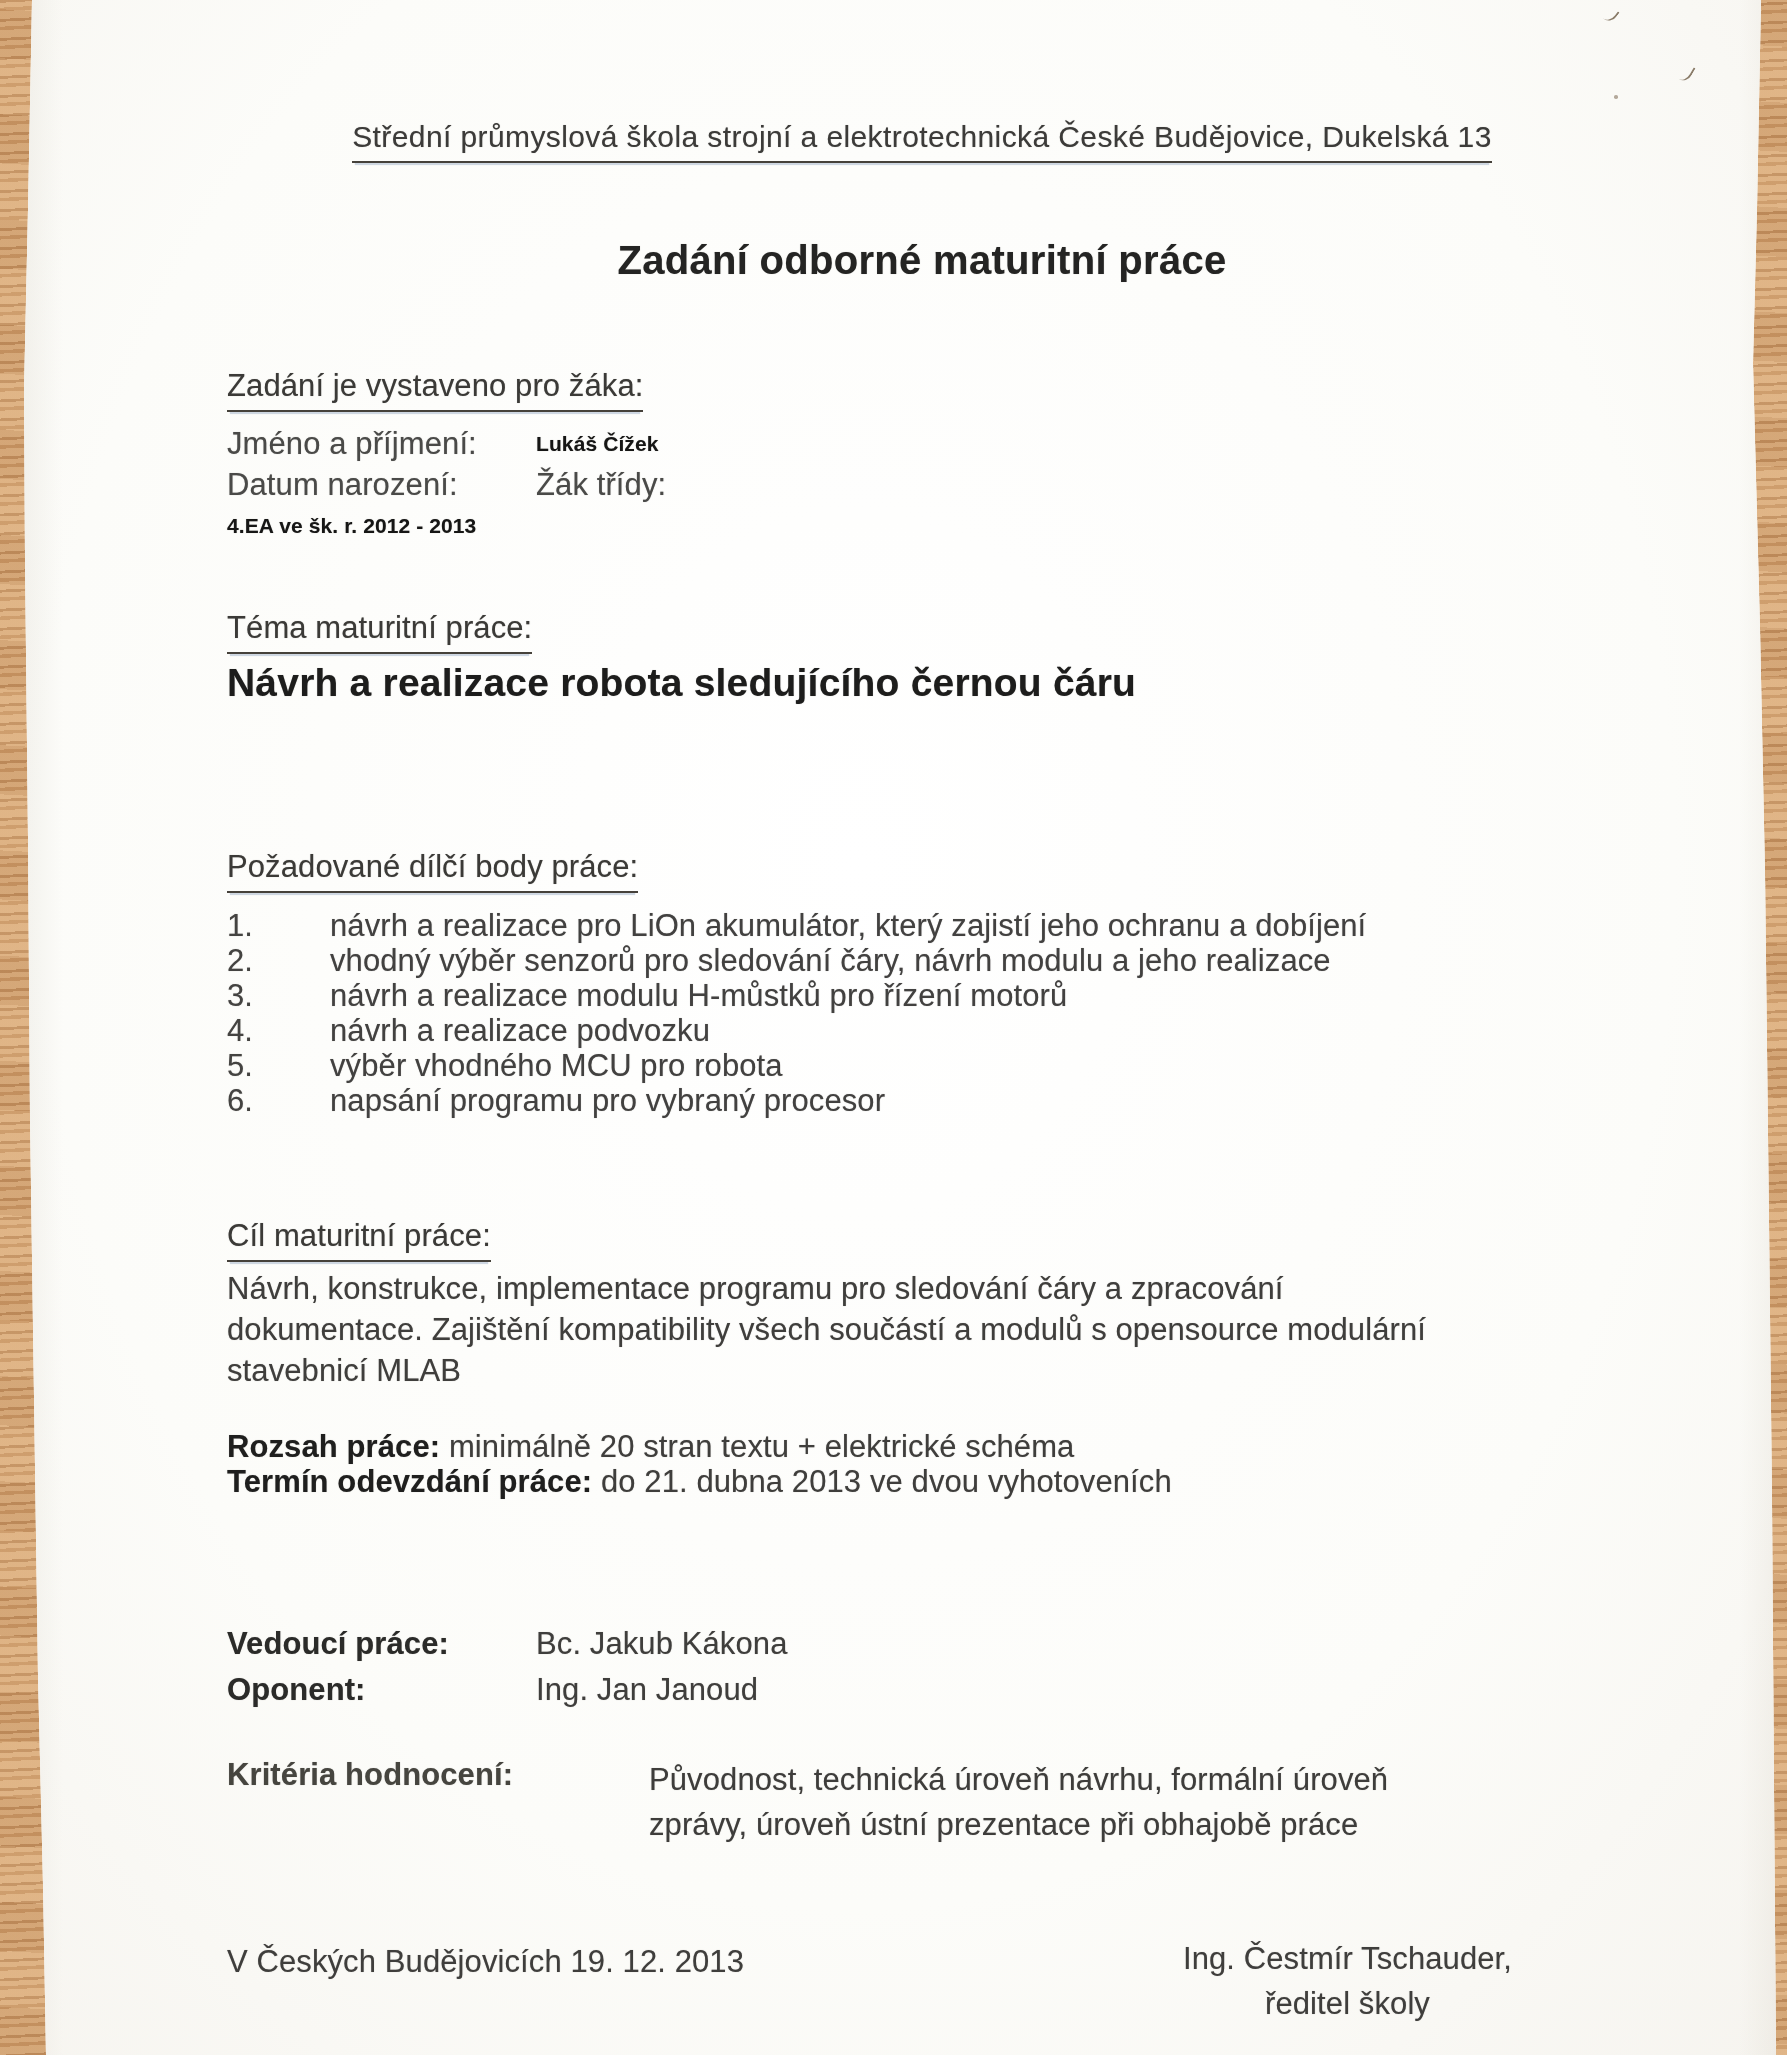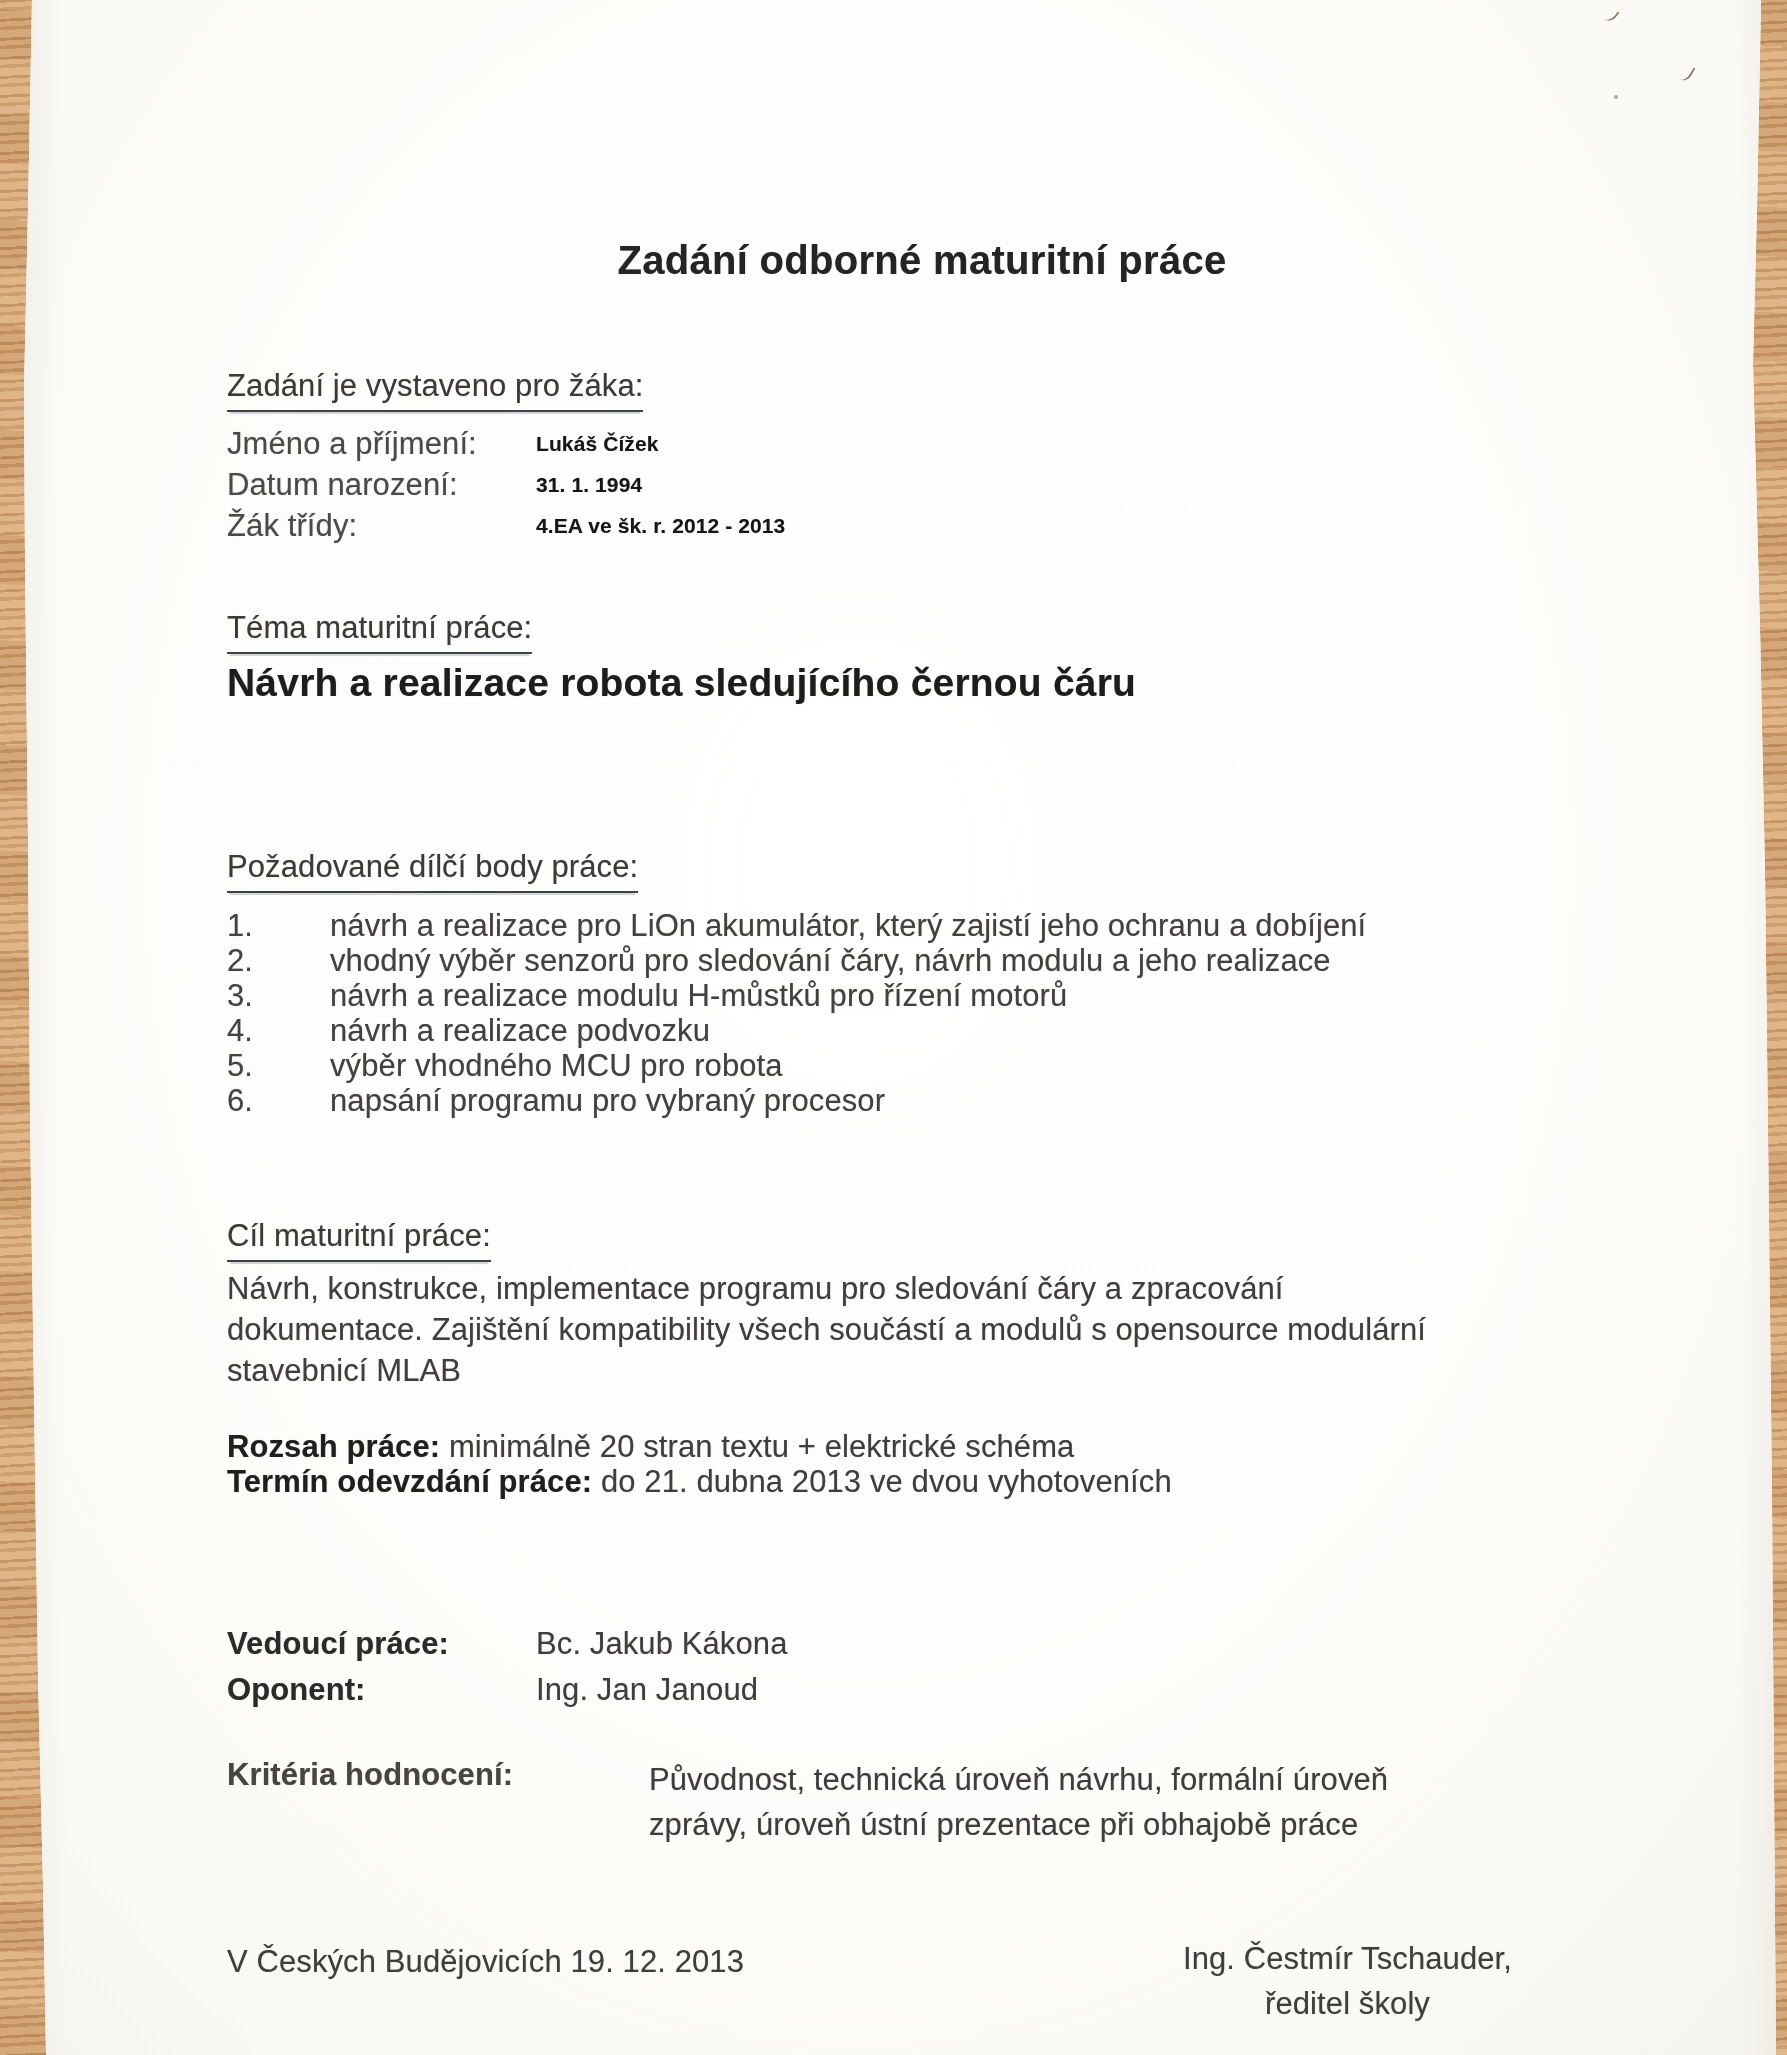--- a/index.html
+++ b/index.html
@@ -89,32 +89,34 @@
 </head>
 <body>
 
 <div id="canvas">
   <div class="paper">
 
     <div class="pen-mark" style="left:1606px;top:8.4px;width:8.4px;height:15.4px;transform:rotate(38deg);"></div>
     <div class="pen-mark" style="left:1680px;top:64px;width:9.8px;height:18px;transform:rotate(30deg);"></div>
     <div class="pen-dot" style="left:1614px;top:95px;"></div>
 
+    <div class="t center-wrap" style="top:119px;">
+      <span class="underlined doc-header">Střední průmyslová škola strojní a elektrotechnická České Budějovice, Dukelská 13</span>
+    </div>
 
     <div class="t center-wrap doc-title" style="top:237px;">Zadání odborné maturitní práce</div>
 
     <div class="t" style="left:227px;top:368px;">
       <span class="underlined heading">Zadání je vystaveno pro žáka:</span>
     </div>
 
     <div class="t fields" style="left:227px;top:423px;">
       <div class="cell lbl">Jméno a příjmení:</div>
       <div class="cell val">Lukáš Čížek</div>
       <div class="cell lbl">Datum narození:</div>
-      <div class="cell val">31. 1. 1994</div>
       <div class="cell lbl">Žák třídy:</div>
       <div class="cell val">4.EA ve šk. r. 2012 - 2013</div>
     </div>
 
     <div class="t" style="left:227px;top:610px;">
       <span class="underlined heading">Téma maturitní práce:</span>
     </div>
     <div class="t topic-title" style="left:227px;top:661px;">Návrh a realizace robota sledujícího černou čáru</div>
 
     <div class="t" style="left:227px;top:849px;">

